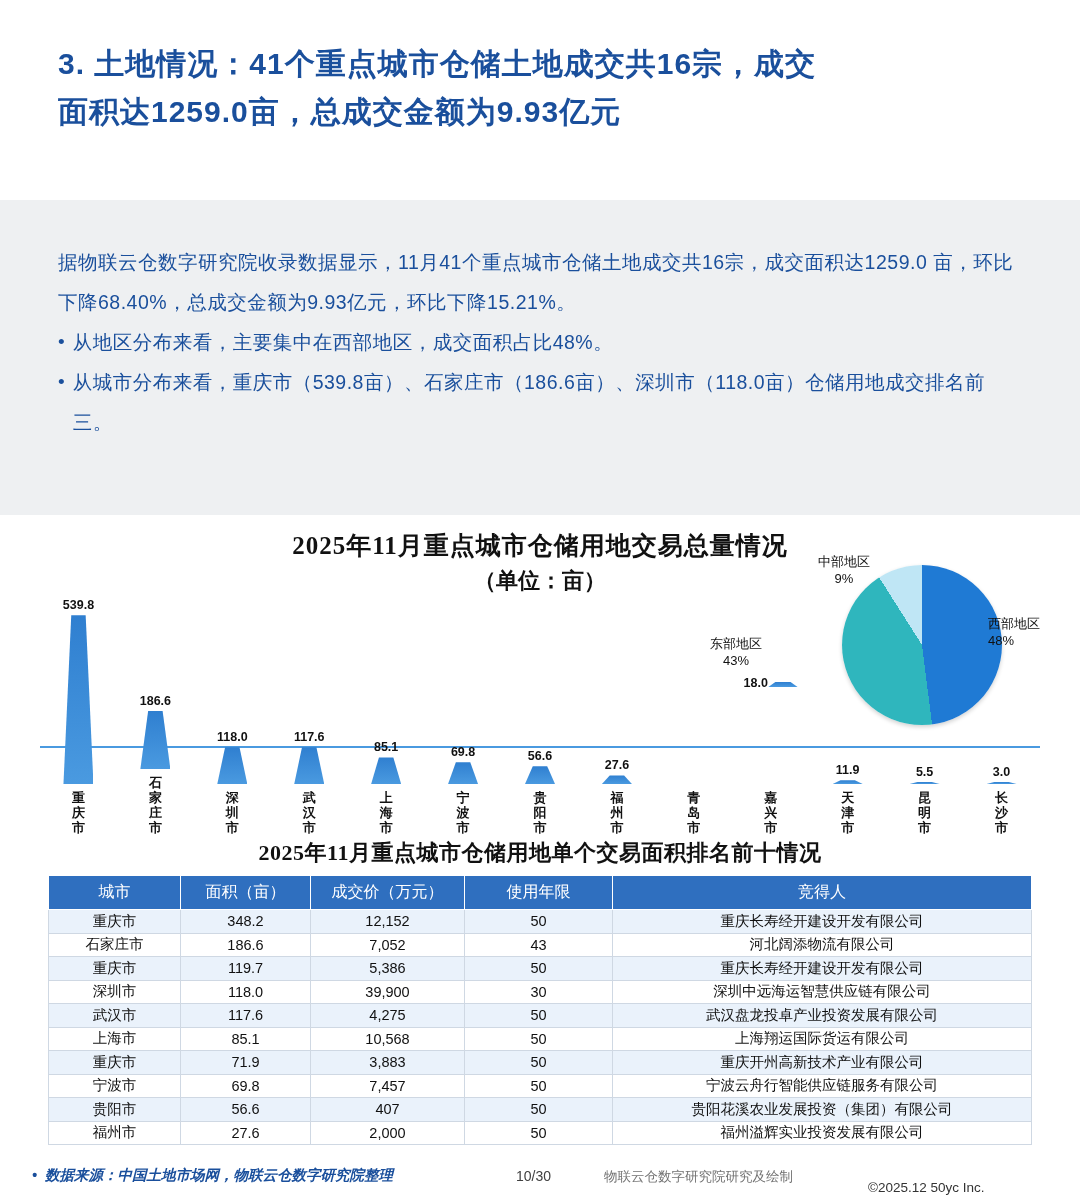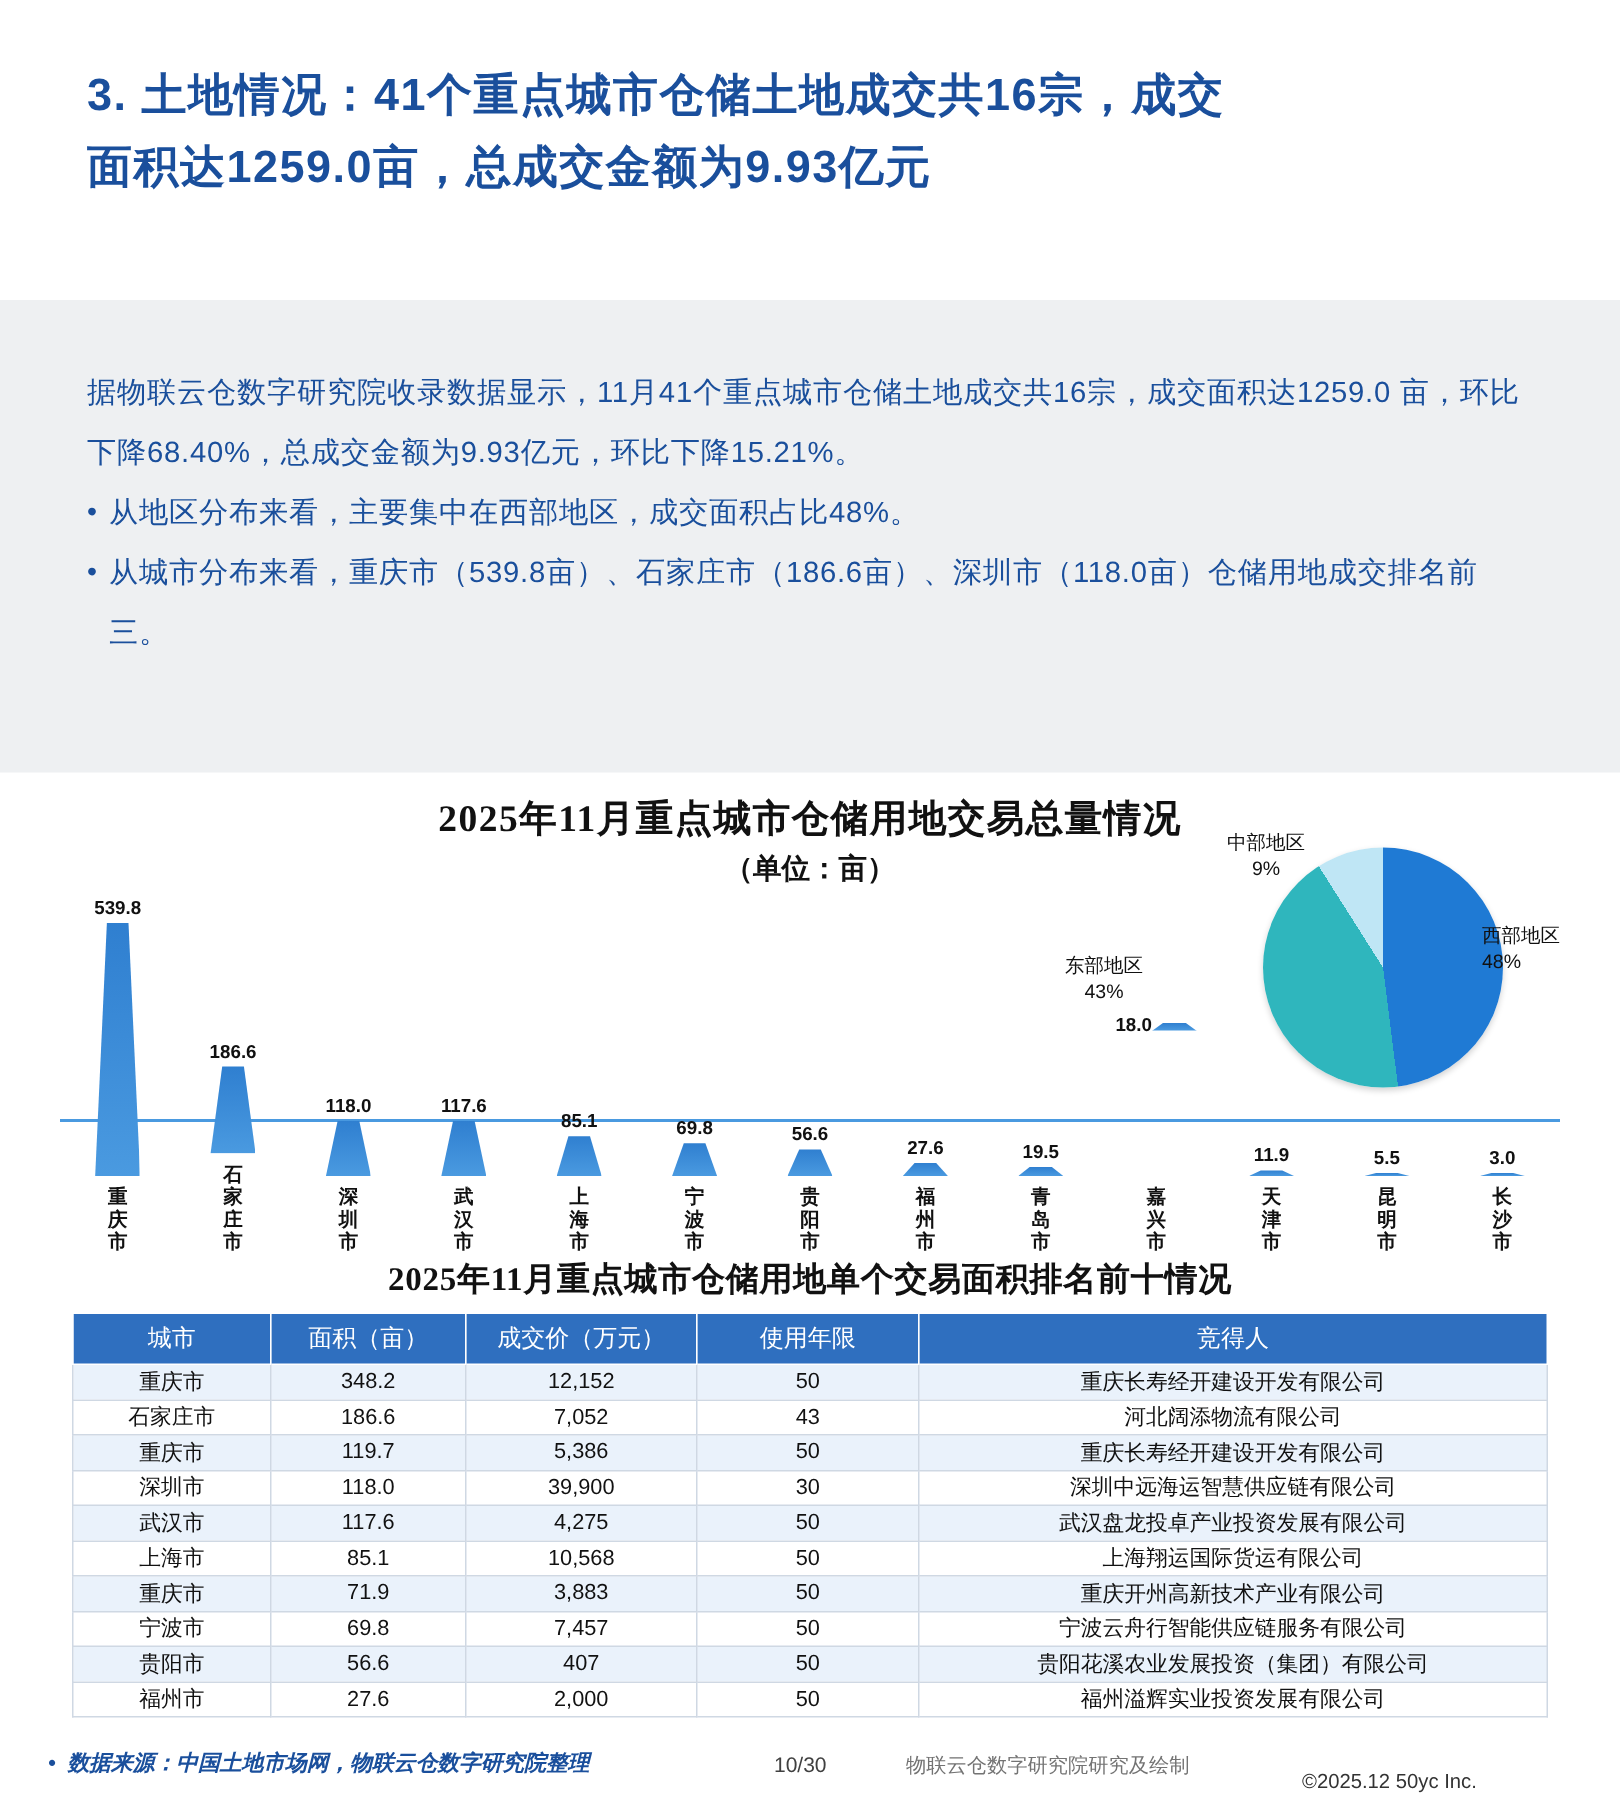--- a/index.html
+++ b/index.html
@@ -75,21 +75,21 @@
     color:#1a4f9c; font-size:19px; line-height:40px; margin-right:8px;
   }
   .summary .bullet .txt { flex:1; }
   
   .chart-section { position:absolute; left:0; top:515px; width:1080px; height:320px; }
   .chart-title {
     text-align:center; color:#111; font-size:25px; font-weight:bold;
     font-family:"Liberation Serif", serif; margin-top:14px; letter-spacing:1px;
   }
   .chart-sub {
-    text-align:center; color:#111; font-size:19px; font-weight:bold;
+    text-align:center; color:#111; font-size:22px; font-weight:bold;
     font-family:"Liberation Serif", serif; margin-top:4px;
   }
   .bars {
     position:absolute; left:40px; top:70px; width:1000px; height:250px;
   }
   .bar-col {
     position:absolute; bottom:0; width:66px; text-align:center;
   }
   .bar-val {
     font-size:12.5px; font-weight:bold; color:#111; margin-bottom:3px;
@@ -245,24 +245,20 @@
         <div style="position: absolute; bottom: 0px; left: 0px; width: 66px; display: flex; flex-direction: column; justify-content: flex-end; align-items: center; height: 250px;">
           <div style="display: flex; flex-direction: column; align-items: center; justify-content: flex-end; height: 200px;">
             <div class="bar-val">27.6</div>
             <div class="bar-shape" style="height: 8.625px; width: 30px; clip-path: polygon(26% 0%, 74% 0%, 100% 100%, 0% 100%);"></div>
           </div>
           <div class="bar-label">福<br>州<br>市</div>
         </div>
       </div>
       <div class="bar-col" style="left: 620.846px; height: 250px;">
         <div style="position: absolute; bottom: 0px; left: 0px; width: 66px; display: flex; flex-direction: column; justify-content: flex-end; align-items: center; height: 250px;">
-          <div style="display: flex; flex-direction: column; align-items: center; justify-content: flex-end; height: 200px;">
-            <div class="bar-val">19.5</div>
-            <div class="bar-shape" style="height: 6.09375px; width: 30px; clip-path: polygon(26% 0%, 74% 0%, 100% 100%, 0% 100%);"></div>
-          </div>
           <div class="bar-label">青<br>岛<br>市</div>
         </div>
       </div>
       <div class="bar-col" style="left: 697.769px; height: 250px;">
         <div style="position: absolute; bottom: 0px; left: 0px; width: 66px; display: flex; flex-direction: column; justify-content: flex-end; align-items: center; height: 250px;">
           <div style="display: flex; flex-direction: row; align-items: center; justify-content: flex-end; height: 200px;">
             <div class="bar-val">18.0</div>
             <div class="bar-shape" style="height: 5.625px; width: 30px; clip-path: polygon(26% 0%, 74% 0%, 100% 100%, 0% 100%);"></div>
           </div>
           <div class="bar-label">嘉<br>兴<br>市</div>

